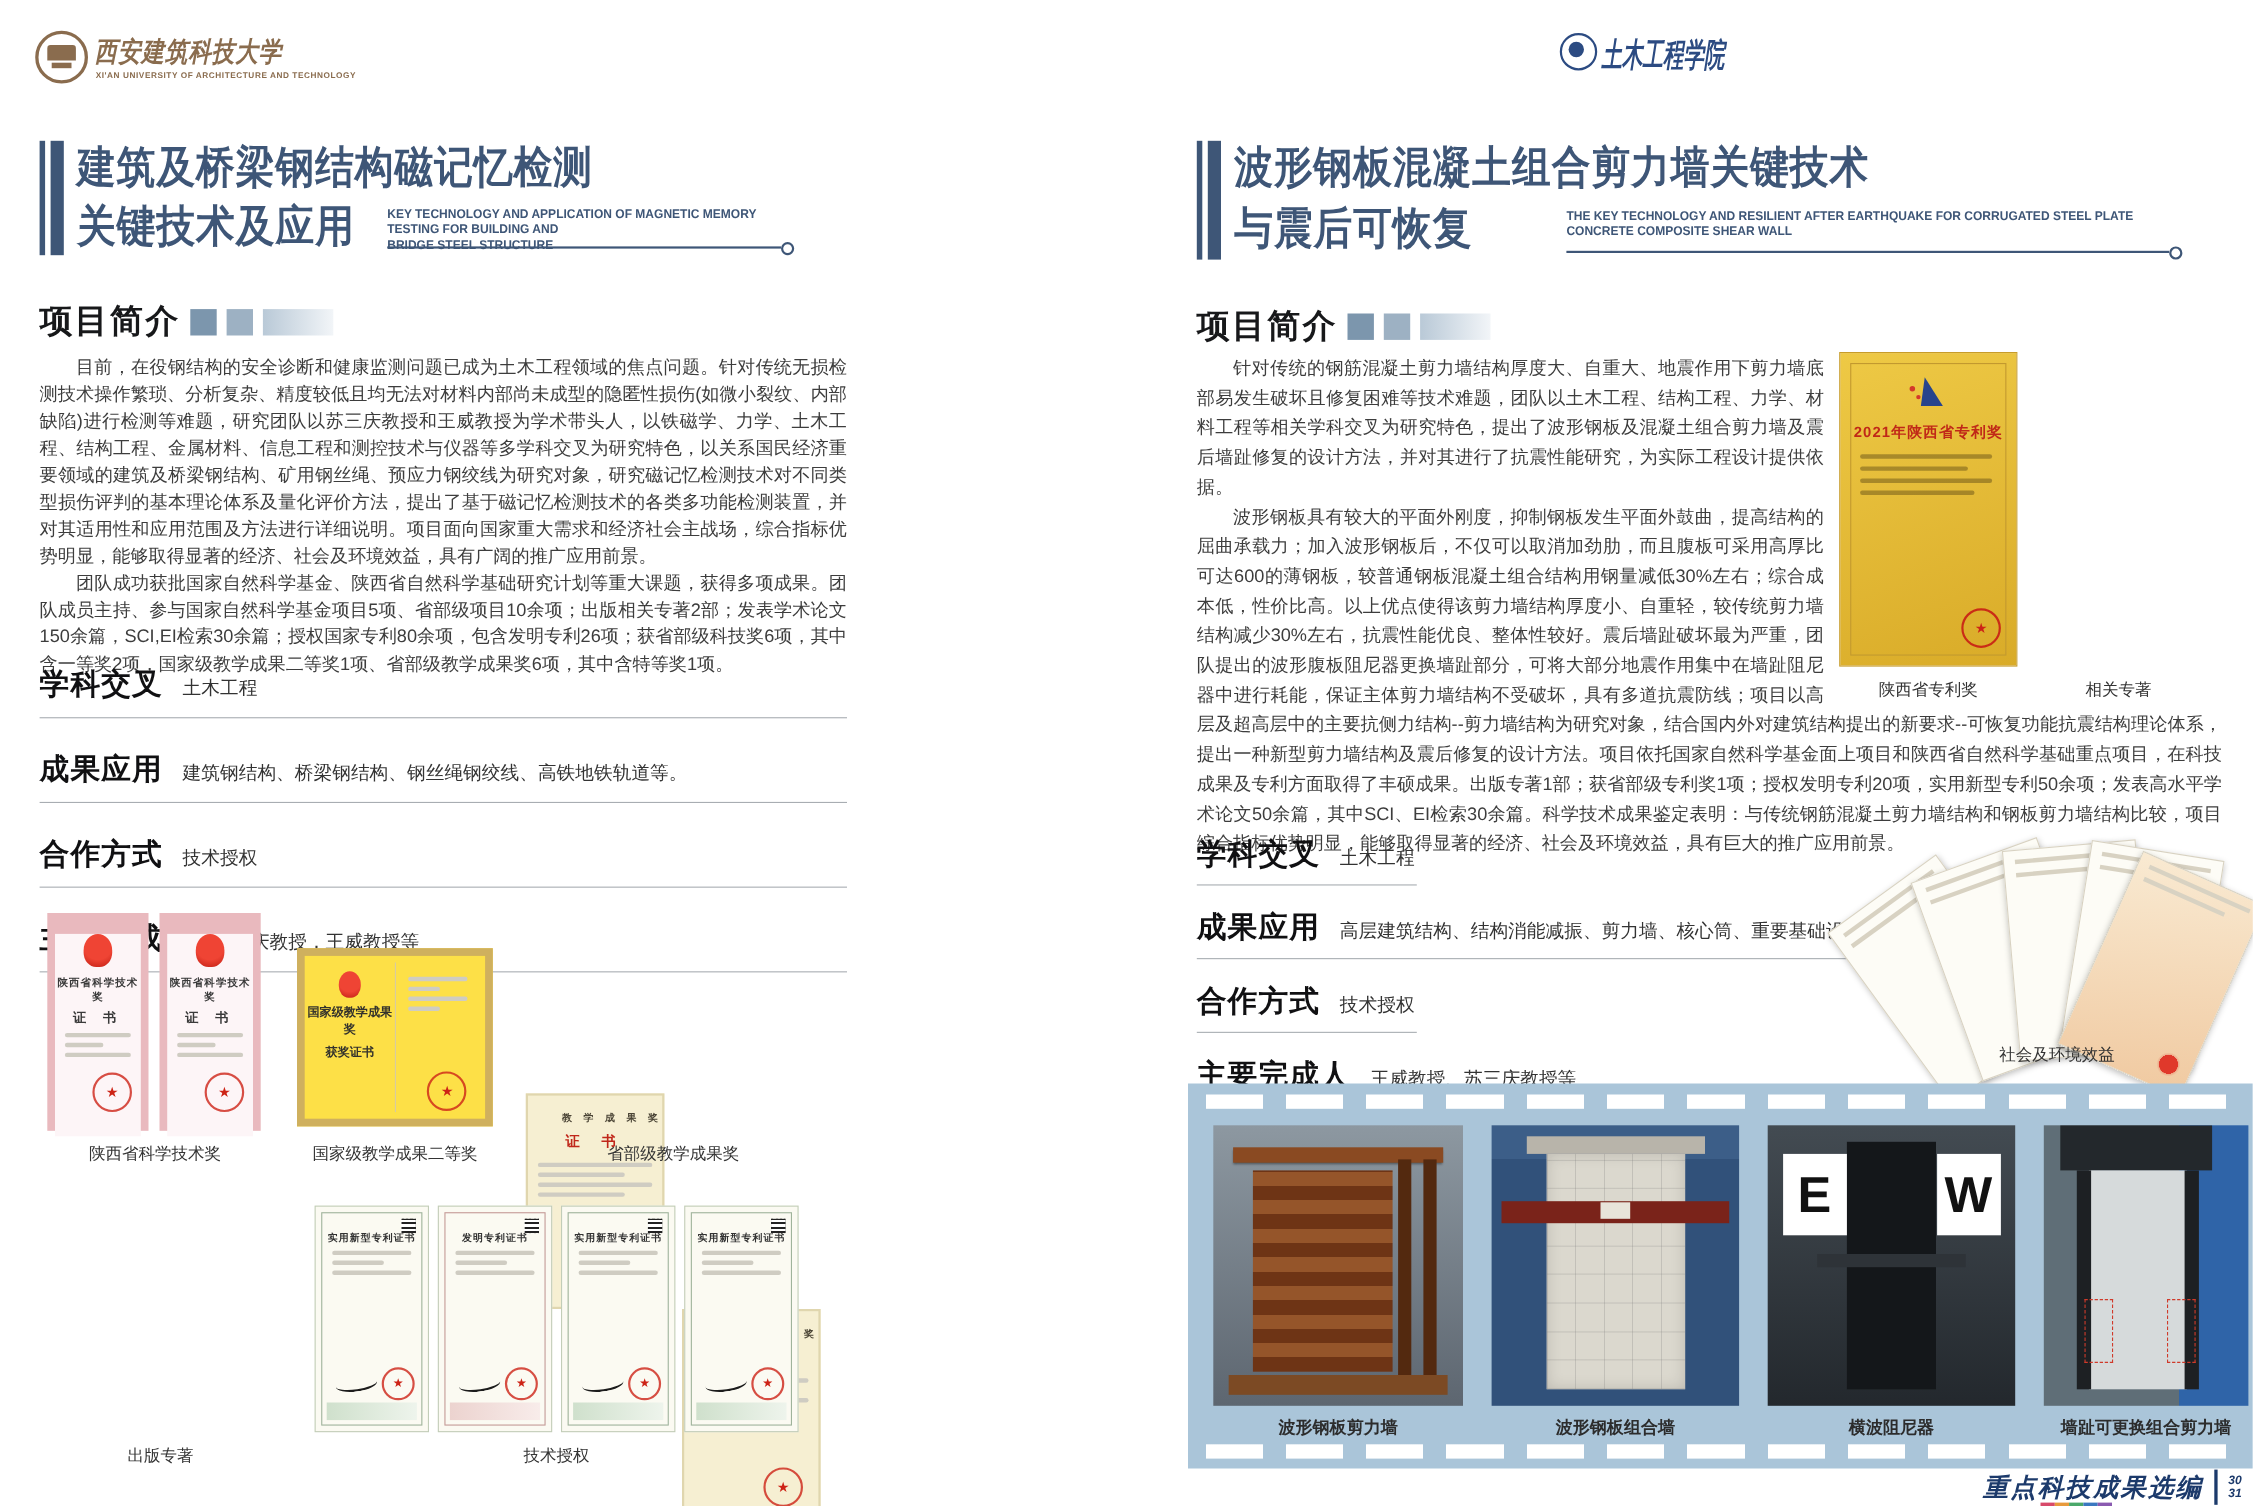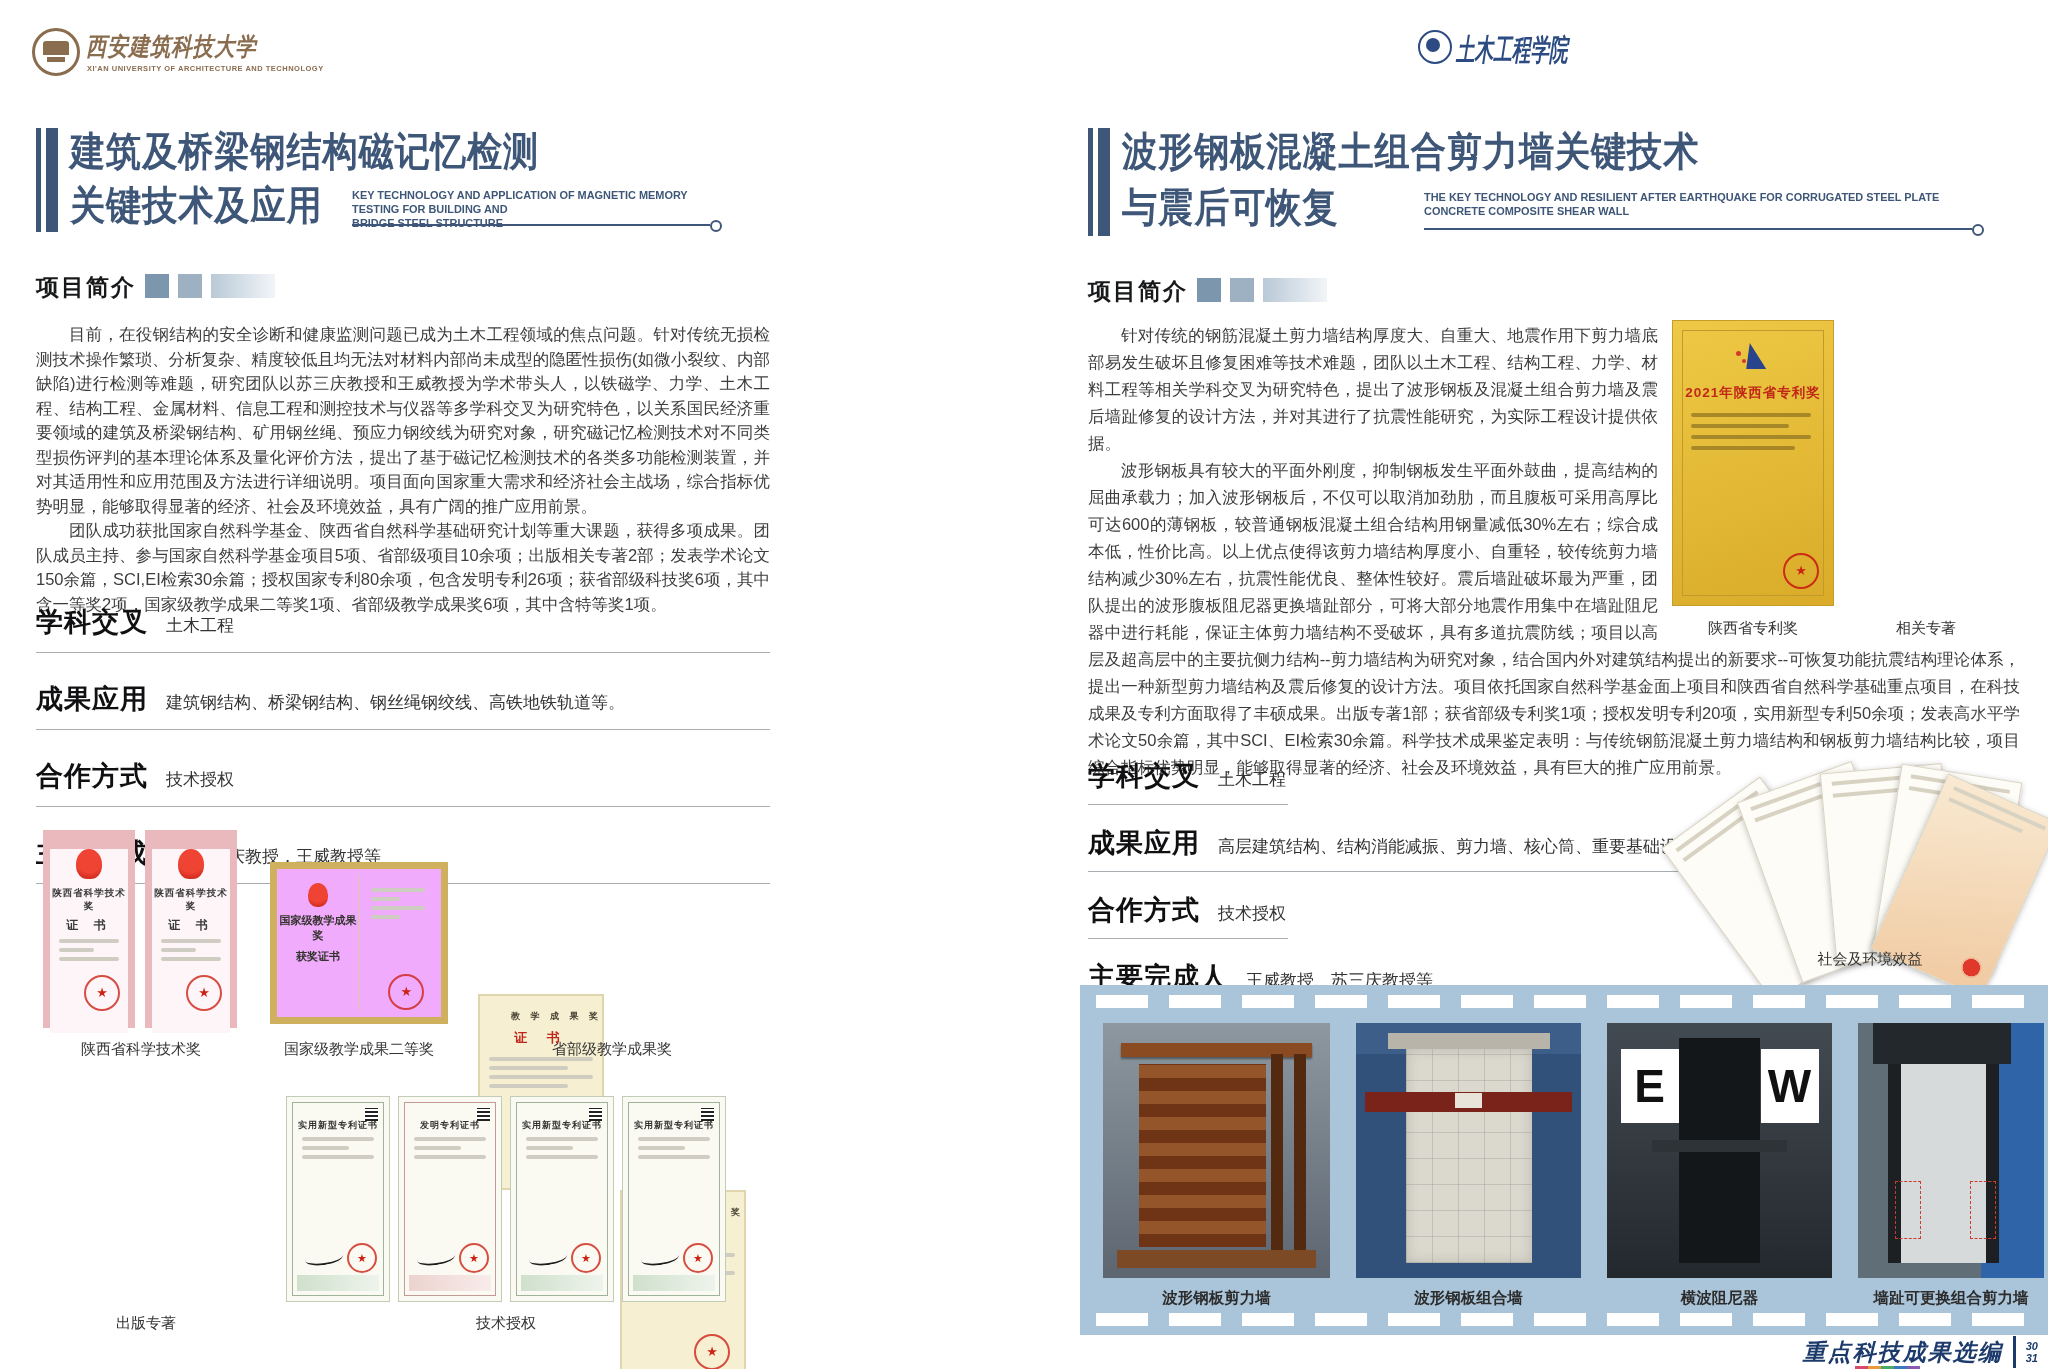--- a/index.html
+++ b/index.html
@@ -24,21 +24,21 @@
   .tbar-thick{width:12px;background:#3e5677;}
   .title-line{font-weight:bold;color:#3e5677;font-size:40px;letter-spacing:1px;
               transform:scaleX(.88);transform-origin:left top;white-space:nowrap;}
   .sub-en{font-weight:bold;color:#3e5677;font-size:11.5px;line-height:14px;
           transform:scaleX(.95);transform-origin:left top;}
   .sub-rule{border-top:2px solid #3e5677;}
   .sub-rule .dot{position:absolute;right:-12px;top:-6px;width:8px;height:8px;border:2px solid #3e5677;
                  border-radius:50%;background:#fff;}
 
   
-  .sec-hdr{font-size:23px;font-weight:bold;color:#17181a;letter-spacing:2px;white-space:nowrap;}
+  .sec-hdr{font-size:30px;font-weight:bold;color:#17181a;letter-spacing:2px;white-space:nowrap;}
   .sq{display:inline-block;width:24px;height:24px;margin-left:9px;vertical-align:-3px;}
   .sq1{background:#7c96ad;} .sq2{background:#9db1c3;}
   .sq3{width:64px;background:linear-gradient(90deg,#b9c9d7,#f2f5f8);}
 
   
   .body-text{font-size:16.5px;line-height:24.5px;color:#3d3d3d;text-align:justify;}
   .body-text p{margin:0;text-indent:2em;}
   .r-text{font-size:16.5px;line-height:27px;}
 
   
@@ -54,21 +54,21 @@
   .cert-pink{background:#e9b9be;padding:7px;box-sizing:border-box;}
   .cert-pink .in{background:#fdf5f7;height:100%;box-sizing:border-box;position:relative;text-align:center;}
   .emblem{width:26px;height:30px;margin:12px auto 8px;border-radius:50% 50% 44% 44%;
           background:radial-gradient(circle at 50% 35%,#ef4434 55%,#bf1d12 100%);}
   .cp-t{font-size:9.5px;font-weight:bold;color:#3a3a3a;letter-spacing:1px;}
   .cp-s{font-size:12px;font-weight:bold;color:#3a3a3a;letter-spacing:6px;margin-top:4px;}
   .gline{height:4px;background:#cfccc2;margin:5px 9px;border-radius:2px;}
   .gline.short{margin-right:34px;}
   .seal{position:absolute;width:32px;height:32px;border-radius:50%;border:2px solid rgba(205,35,22,.8);
         color:#cd2316;font-size:13px;line-height:32px;text-align:center;}
-  .cert-gold{background:#f0abfc;border:7px solid #cfb05e;box-sizing:border-box;position:relative;}
+  .cert-gold{background:#fde047;border:7px solid #cfb05e;box-sizing:border-box;position:relative;}
   .cert-gold .mid{position:absolute;left:50%;top:4%;width:1px;height:92%;background:#d8cba0;}
   .cg-t{font-size:11px;font-weight:bold;color:#33322c;margin-top:6px;}
   .cert-yellow{background:#f6efd2;border:2px solid #e0d6ae;box-sizing:border-box;position:relative;text-align:left;}
   .cy-h{font-size:9px;font-weight:bold;color:#4a4435;letter-spacing:4px;text-align:right;margin-top:14px;}
   .cy-s{font-size:13px;font-weight:bold;color:#c0271a;letter-spacing:8px;text-align:center;margin-top:6px;}
   .patent{background:#fbfaf2;border:1px solid #c2cdb8;padding:5px;box-sizing:border-box;}
   .patent .in{border:1.5px solid #9fb39b;height:100%;box-sizing:border-box;position:relative;}
   .patent.red .in{border-color:#c49a96;}
   .pat-h{font-size:9px;font-weight:bold;color:#333;text-align:center;margin-top:16px;letter-spacing:1px;}
   .qr{position:absolute;top:5px;right:5px;width:13px;height:13px;

